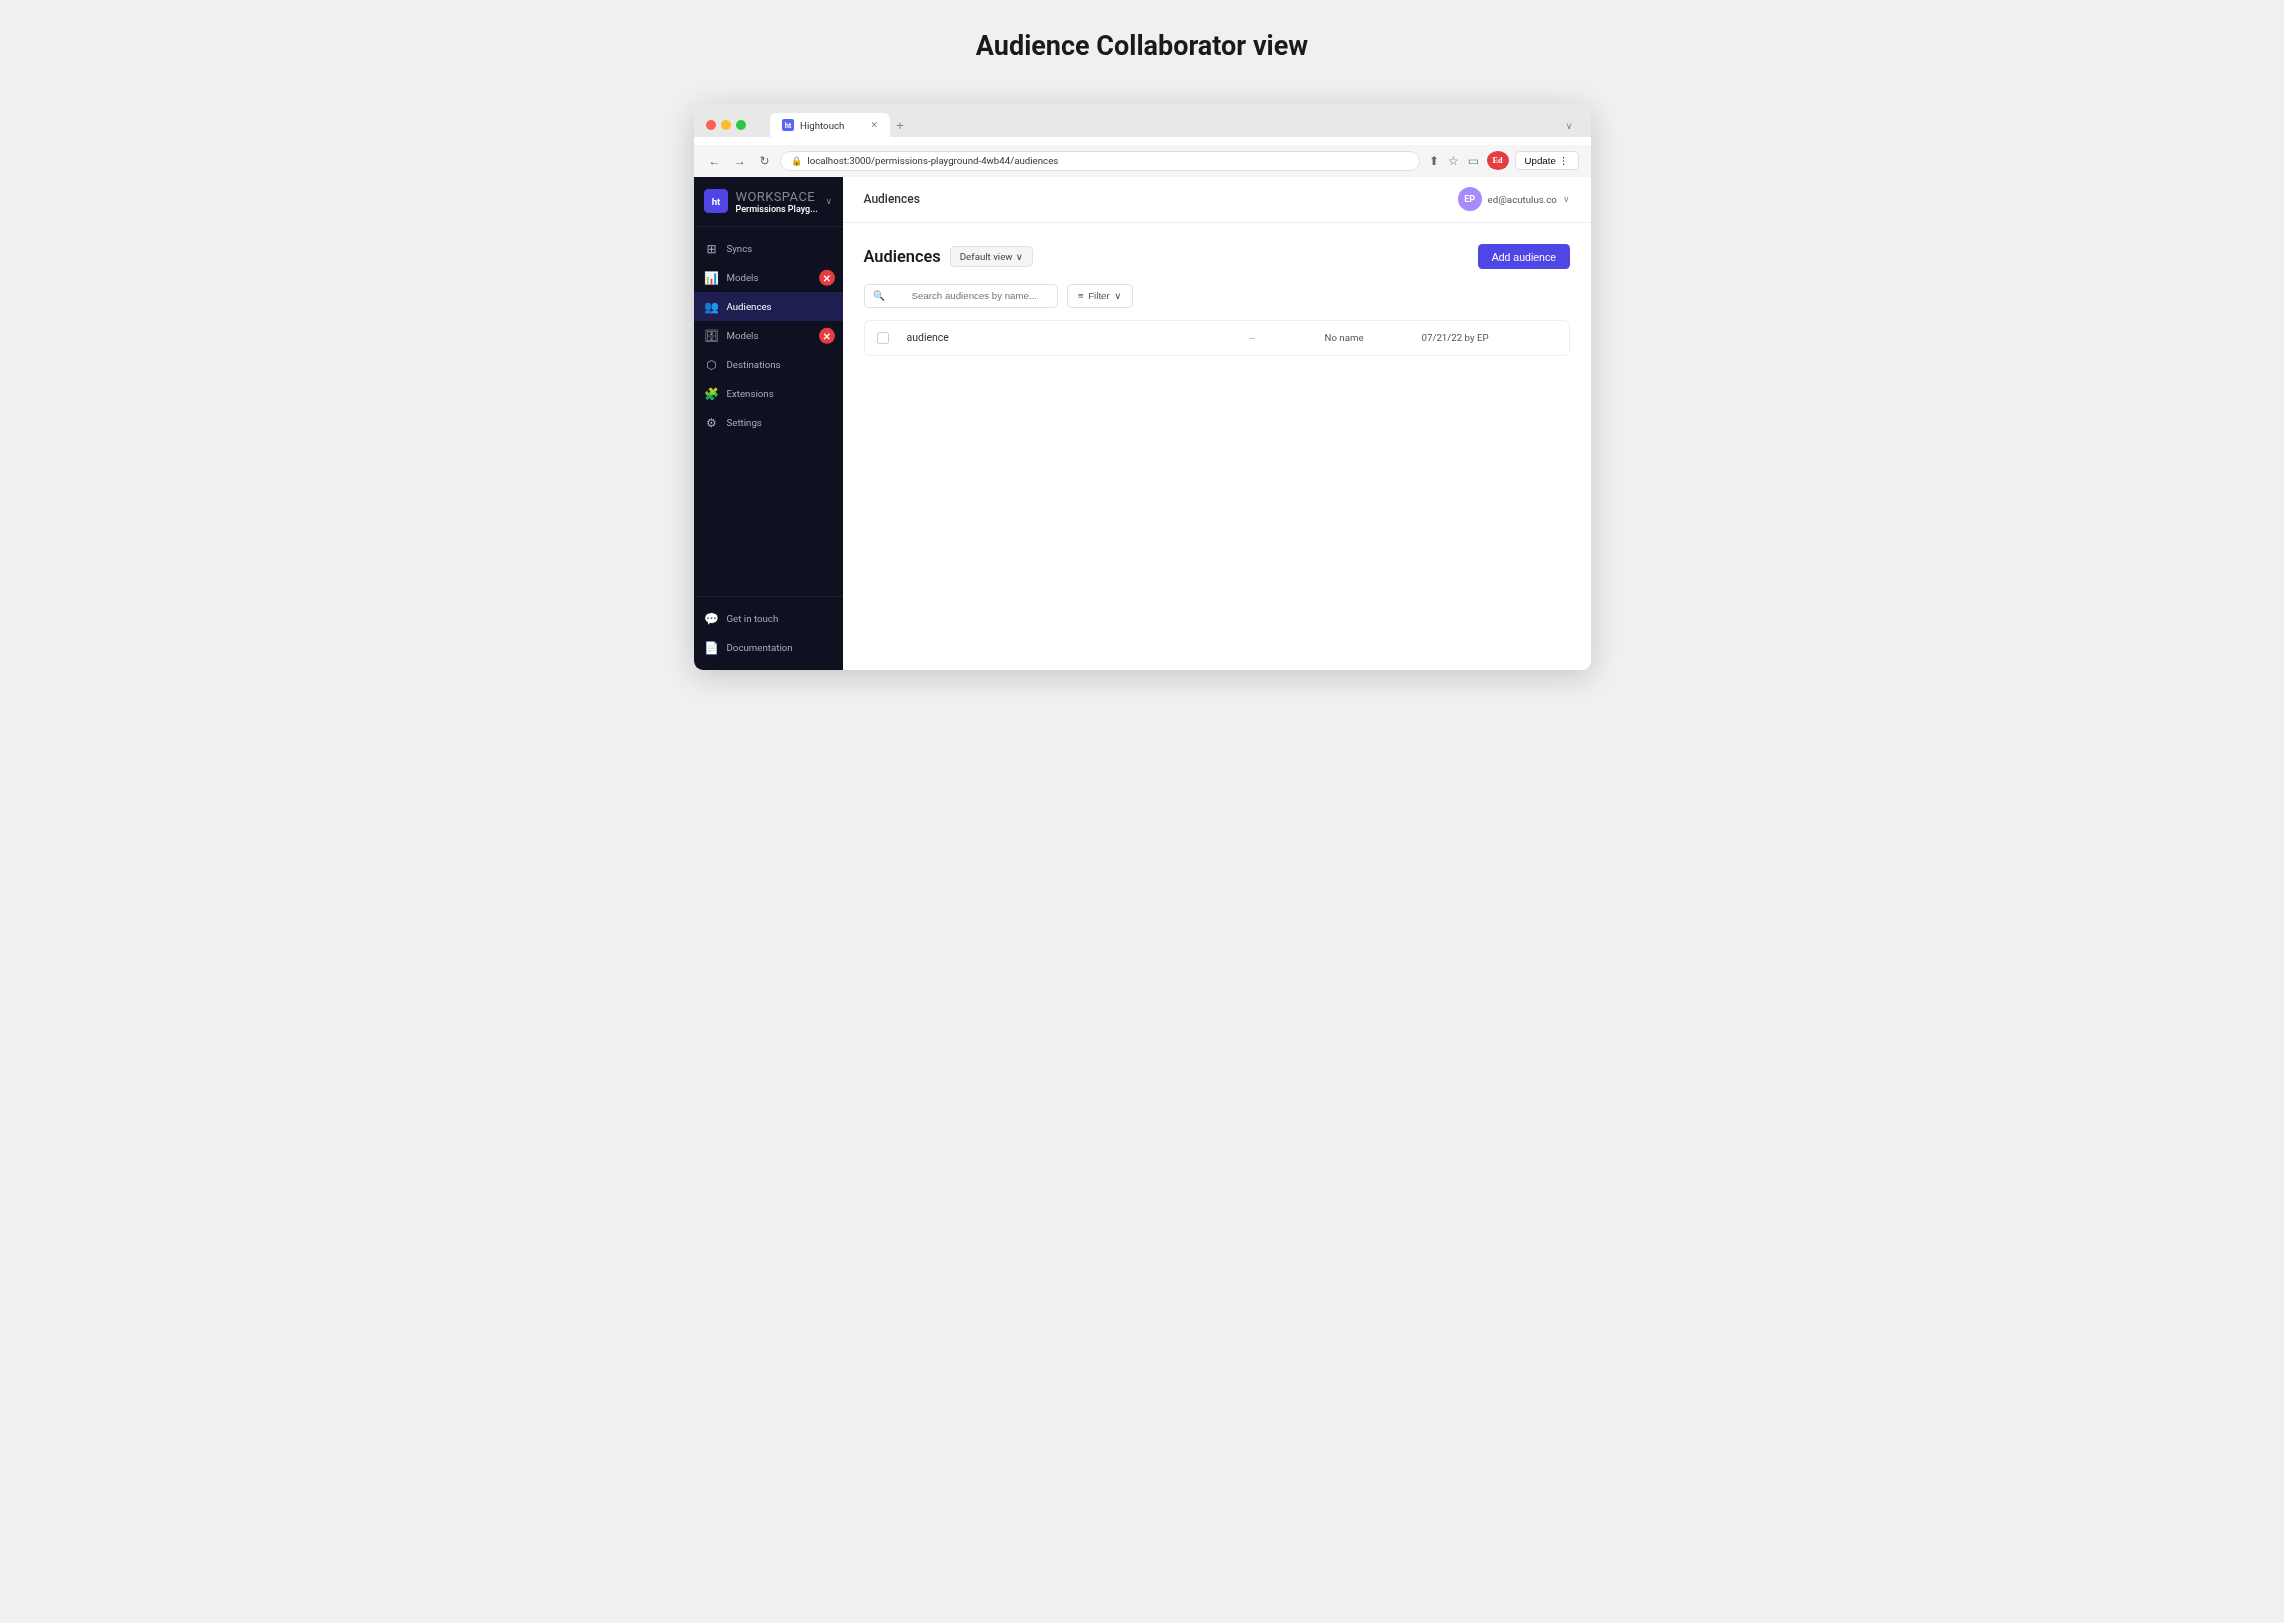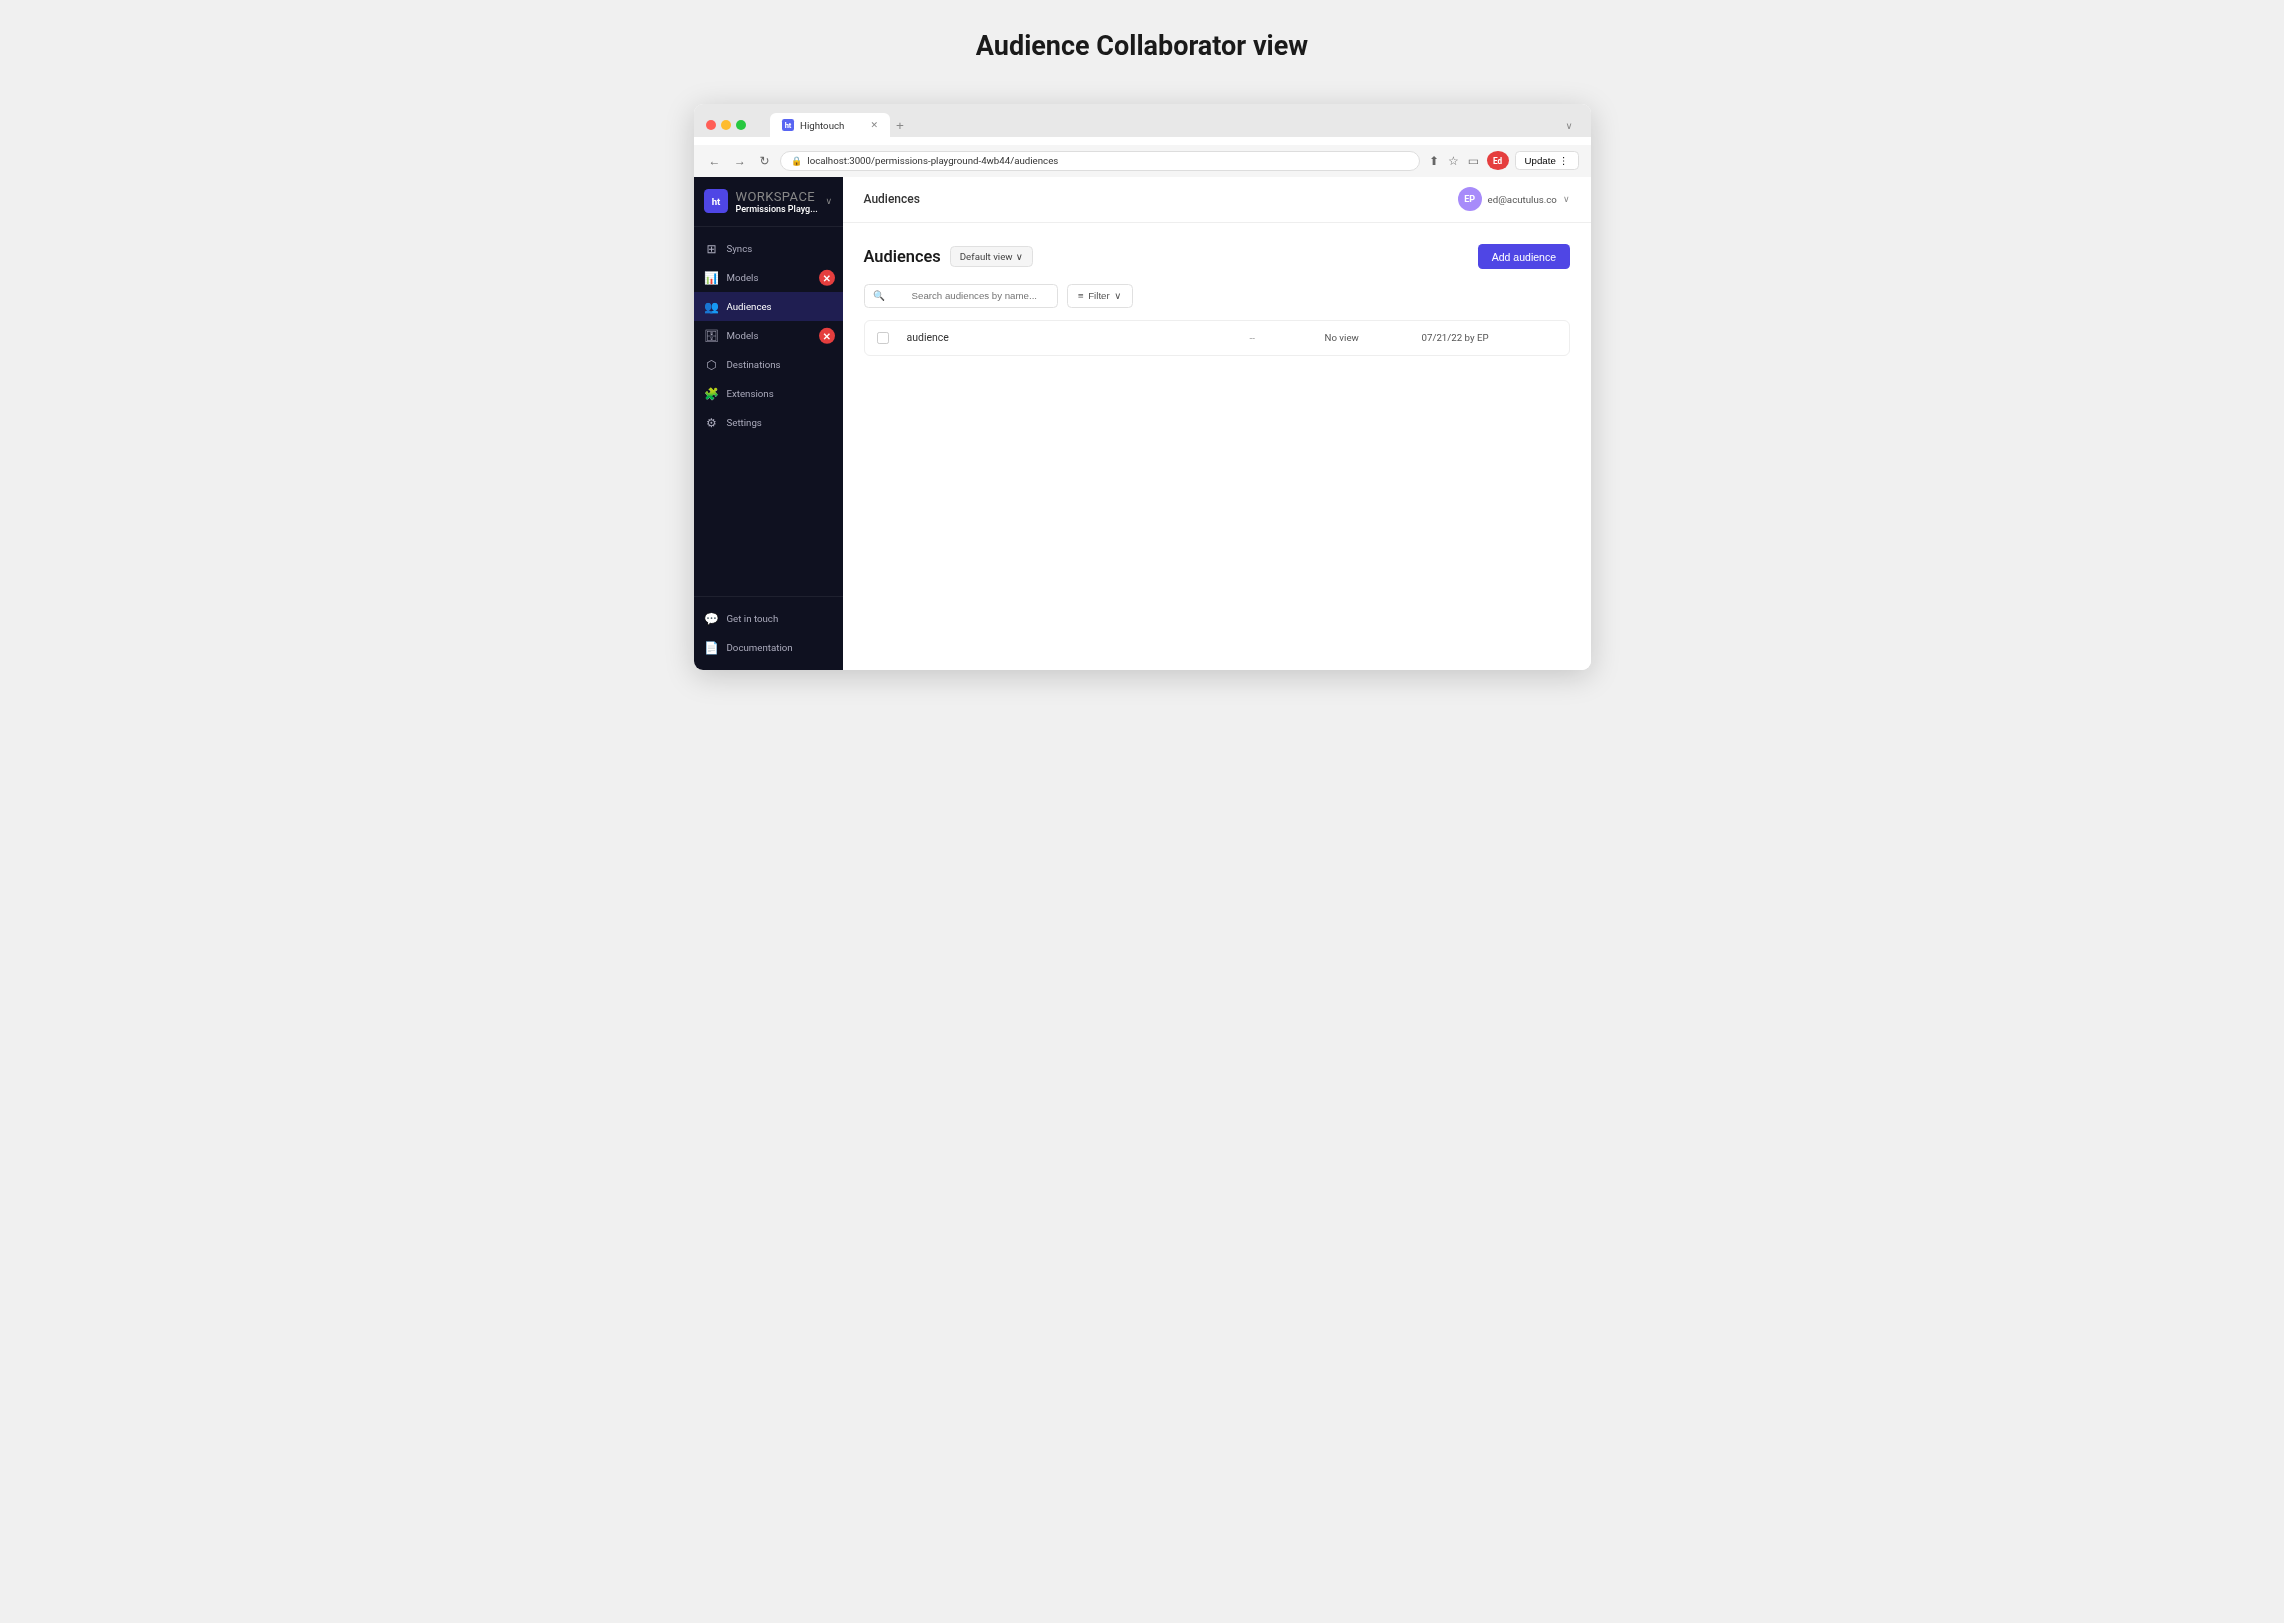--- a/index.html
+++ b/index.html
@@ -114,21 +114,21 @@
       background: none;
       border: none;
       cursor: pointer;
       padding: 1.5px;
     }
     .user-avatar-sm {
       width: 22px; height: 19.4px;
       background: #e53e3e;
       border-radius: 50%;
       display: flex; align-items: center; justify-content: center;
-      color: white; font-size: 8.2px; font-weight: bold;
+      color: white; font-size: 8.2px; font-weight: bold; font-family: Liberation Serif, serif;
     }
     .update-btn {
       background: white;
       border: 0.7px solid #ddd;
       border-radius: 4.5px;
       padding: 3px 9px;
       font-size: 9.7px;
       cursor: pointer;
       display: flex; align-items: center; gap: 3px;
     }
@@ -515,21 +515,21 @@
           </button>
         </div>
 
         <div class="table-container">
           <div class="table-row">
             <div style="display:flex;align-items:center;">
               <div class="checkbox"></div>
             </div>
             <div class="audience-name">audience</div>
             <div class="size-val">--</div>
-            <div class="syncs-val">No view</div>
+            <div class="syncs-val">No name</div>
             <div class="updated-val">
               <span>07/21/22</span>
               <span> by </span>
               <span>EP</span>
             </div>
           </div>
         </div>
       </div>
     </div>
   </div>

